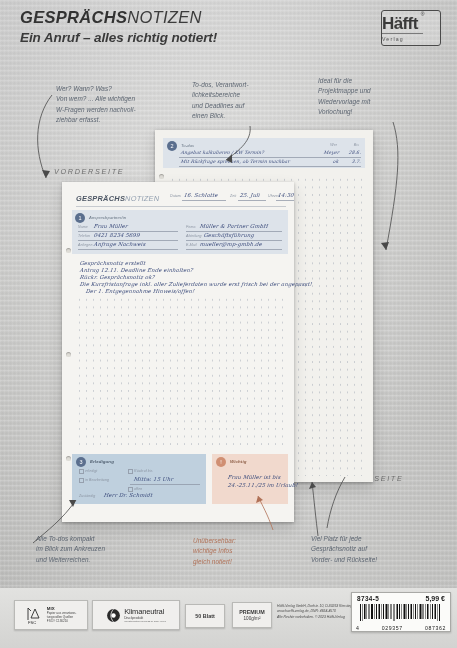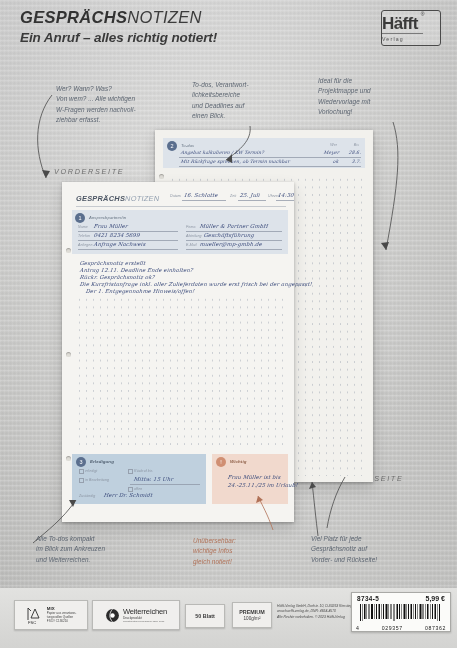--- a/index.html
+++ b/index.html
@@ -310,21 +310,21 @@
   </div>
 </div>
 
 <div class="badge-box" id="klima-box">
   <svg width="15" height="15" viewBox="0 0 15 15">
     <circle cx="7.5" cy="7.5" r="6.4" fill="#2b2b2b"></circle>
     <circle cx="7.5" cy="7.5" r="2.2" fill="#fff"></circle>
     <path d="M7.5,1.2 C4,5 4,10 7.5,13.8" fill="none" stroke="#fff" stroke-width="0.8"></path>
   </svg>
   <div style="margin-left:3px;text-align:left;">
-    <div style="font-size:7.6px;color:#2b2b2b;letter-spacing:-0.2px;">Weiterreichen</div>
+    <div style="font-size:7.6px;color:#2b2b2b;letter-spacing:-0.2px;">Klimaneutral</div>
     <div style="font-size:3.2px;color:#444;">Druckprodukt</div>
     <div style="font-size:2.5px;color:#666;">climatepartner.com/12345-1234-1001</div>
   </div>
 </div>
 
 <div class="badge-box" id="blatt-box">
   <div class="bb-txt">50 Blatt</div>
 </div>
 
 <div class="badge-box" id="prem-box">

